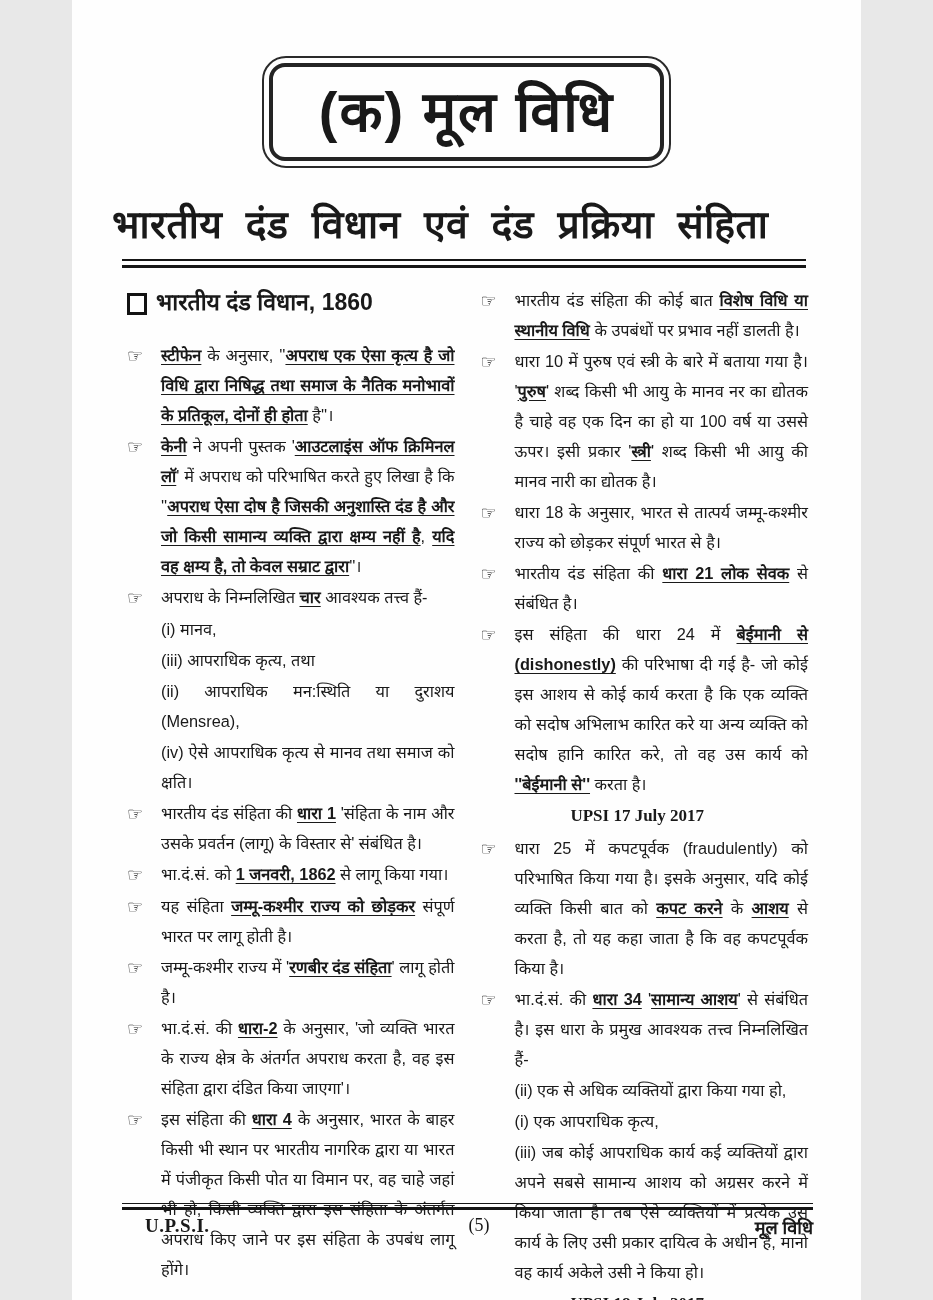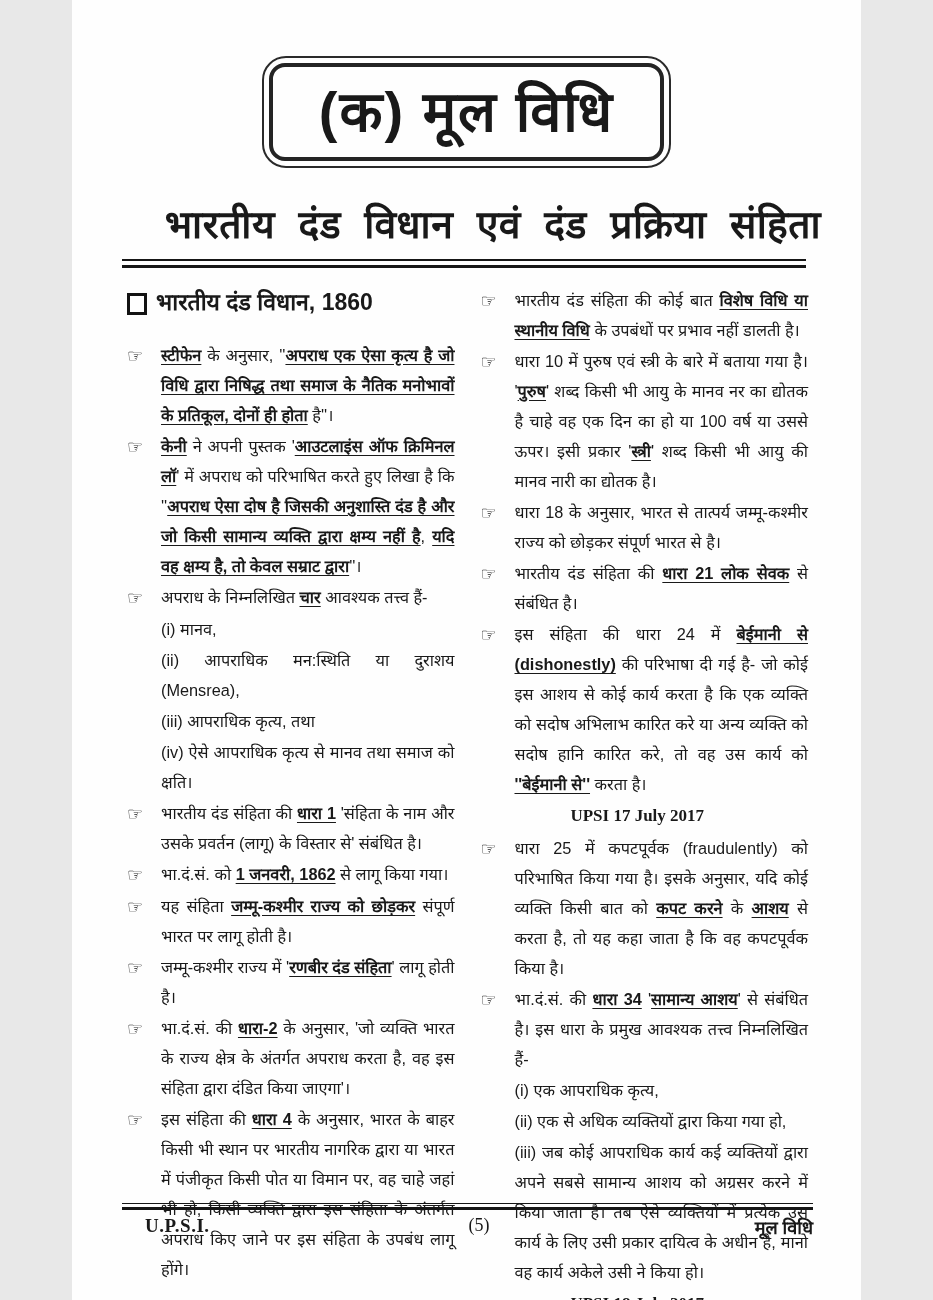--- a/index.html
+++ b/index.html
@@ -12,21 +12,21 @@
   .title-box-outer{
     width:fit-content; margin:56px auto 0; border:2px solid #2a2a2a;
     border-radius:24px; padding:5px;
   }
   .title-box-inner{
     border:4px solid #242424; border-radius:16px; padding:4px 46px 10px;
     font-size:56px; font-weight:bold; letter-spacing:2px; white-space:nowrap;
   }
   
   .main-heading{
-    margin:28px 40px 0; text-align:right; font-size:39px; font-weight:bold;
+    margin:28px 40px 0; text-align:left; font-size:39px; font-weight:bold;
     word-spacing:12px; letter-spacing:.5px;
   }
   .double-rule{
     margin:10px 55px 0 50px; height:4px;
     border-top:2px solid #161616; border-bottom:3px solid #161616;
   }
   
   .columns{
     display:flex; gap:26px; margin:16px 53px 0 55px;
     font-size:16.3px; line-height:30px;
@@ -101,24 +101,24 @@
             <div class="txt"><span class="u">केनी</span><span> ने अपनी पुस्तक '</span><span class="u">आउटलाइंस ऑफ क्रिमिनल लॉ</span><span>' में अपराध को परिभाषित करते हुए लिखा है कि ''</span><span class="u">अपराध ऐसा दोष है जिसकी अनुशास्ति दंड है और जो किसी सामान्य व्यक्ति द्वारा क्षम्य नहीं है</span><span>, </span><span class="u">यदि वह क्षम्य है, तो केवल सम्राट द्वारा</span><span>''।</span></div>
           </div>
           <div class="item">
             <span class="hand">☞</span>
             <div class="txt"><span>अपराध के निम्नलिखित </span><span class="u">चार</span><span> आवश्यक तत्त्व हैं-</span></div>
           </div>
           <div class="item sub">
             <div class="txt"><span>(i) मानव,</span></div>
           </div>
           <div class="item sub">
+            <div class="txt"><span>(iii) आपराधिक कृत्य, तथा</span></div>
+          </div>
+          <div class="item sub">
             <div class="txt"><span>(ii) आपराधिक मन:स्थिति या दुराशय (Mensrea),</span></div>
-          </div>
-          <div class="item sub">
-            <div class="txt"><span>(iii) आपराधिक कृत्य, तथा</span></div>
           </div>
           <div class="item sub">
             <div class="txt"><span>(iv) ऐसे आपराधिक कृत्य से मानव तथा समाज को क्षति।</span></div>
           </div>
           <div class="item">
             <span class="hand">☞</span>
             <div class="txt"><span>भारतीय दंड संहिता की </span><span class="u">धारा 1</span><span> 'संहिता के नाम और उसके प्रवर्तन (लागू) के विस्तार से' संबंधित है।</span></div>
           </div>
           <div class="item">
             <span class="hand">☞</span>
@@ -168,24 +168,24 @@
           <div class="ref">UPSI 17 July 2017</div>
           <div class="item">
             <span class="hand">☞</span>
             <div class="txt"><span>धारा 25 में कपटपूर्वक (fraudulently) को परिभाषित किया गया है। इसके अनुसार, यदि कोई व्यक्ति किसी बात को </span><span class="u">कपट करने</span><span> के </span><span class="u">आशय</span><span> से करता है, तो यह कहा जाता है कि वह कपटपूर्वक किया है।</span></div>
           </div>
           <div class="item">
             <span class="hand">☞</span>
             <div class="txt"><span>भा.दं.सं. की </span><span class="u">धारा 34</span><span> '</span><span class="u">सामान्य आशय</span><span>' से संबंधित है। इस धारा के प्रमुख आवश्यक तत्त्व निम्नलिखित हैं-</span></div>
           </div>
           <div class="item sub">
+            <div class="txt"><span>(ii) एक से अधिक व्यक्तियों द्वारा किया गया हो,</span></div>
+          </div>
+          <div class="item sub">
             <div class="txt"><span>(i) एक आपराधिक कृत्य,</span></div>
-          </div>
-          <div class="item sub">
-            <div class="txt"><span>(ii) एक से अधिक व्यक्तियों द्वारा किया गया हो,</span></div>
           </div>
           <div class="item sub">
             <div class="txt"><span>(iii) जब कोई आपराधिक कार्य कई व्यक्तियों द्वारा अपने सबसे सामान्य आशय को अग्रसर करने में किया जाता है। तब ऐसे व्यक्तियों में प्रत्येक उस कार्य के लिए उसी प्रकार दायित्व के अधीन है, मानो वह कार्य अकेले उसी ने किया हो।</span></div>
           </div>
           <div class="ref">UPSI 18 July 2017</div>
         </div>
     </section>
   </div>
 
   <div class="footer-rule"></div>

